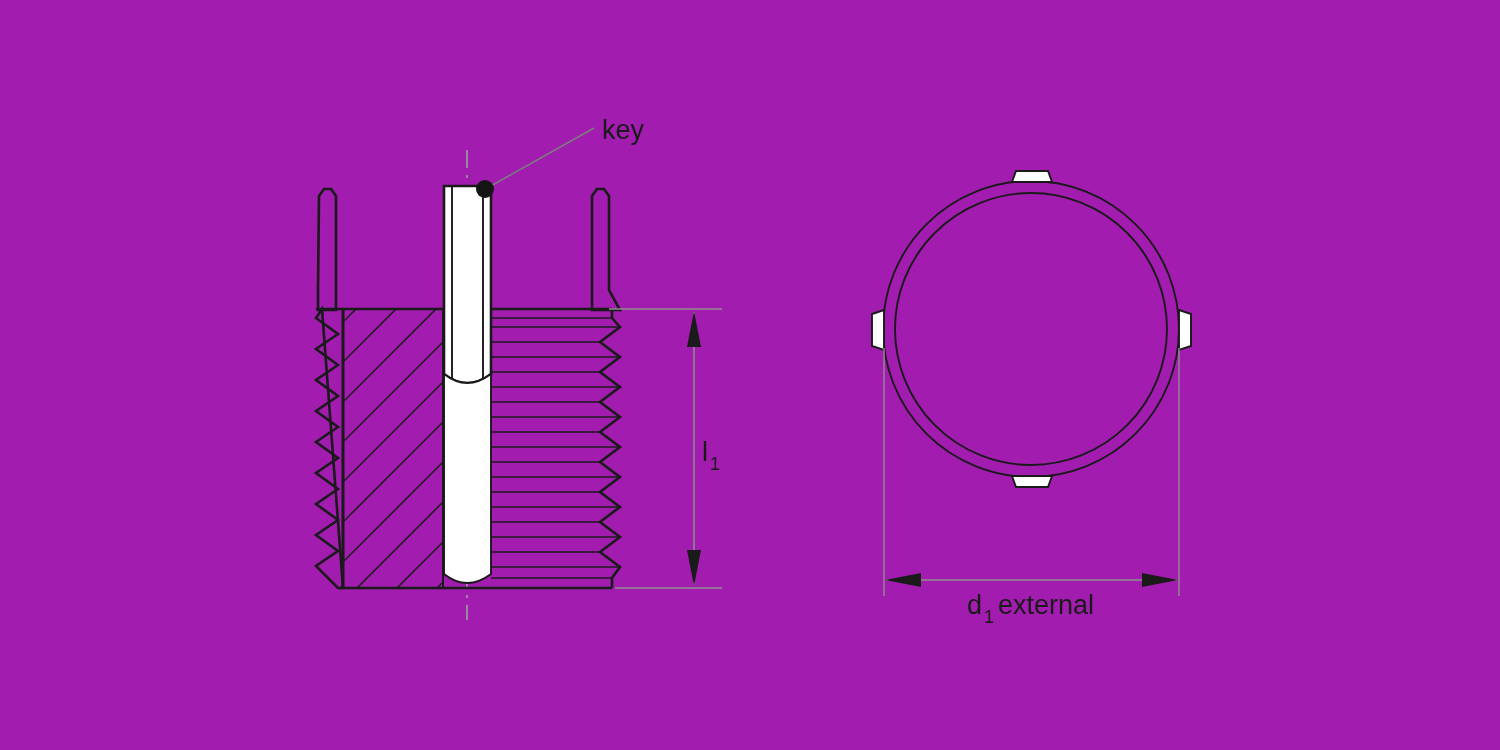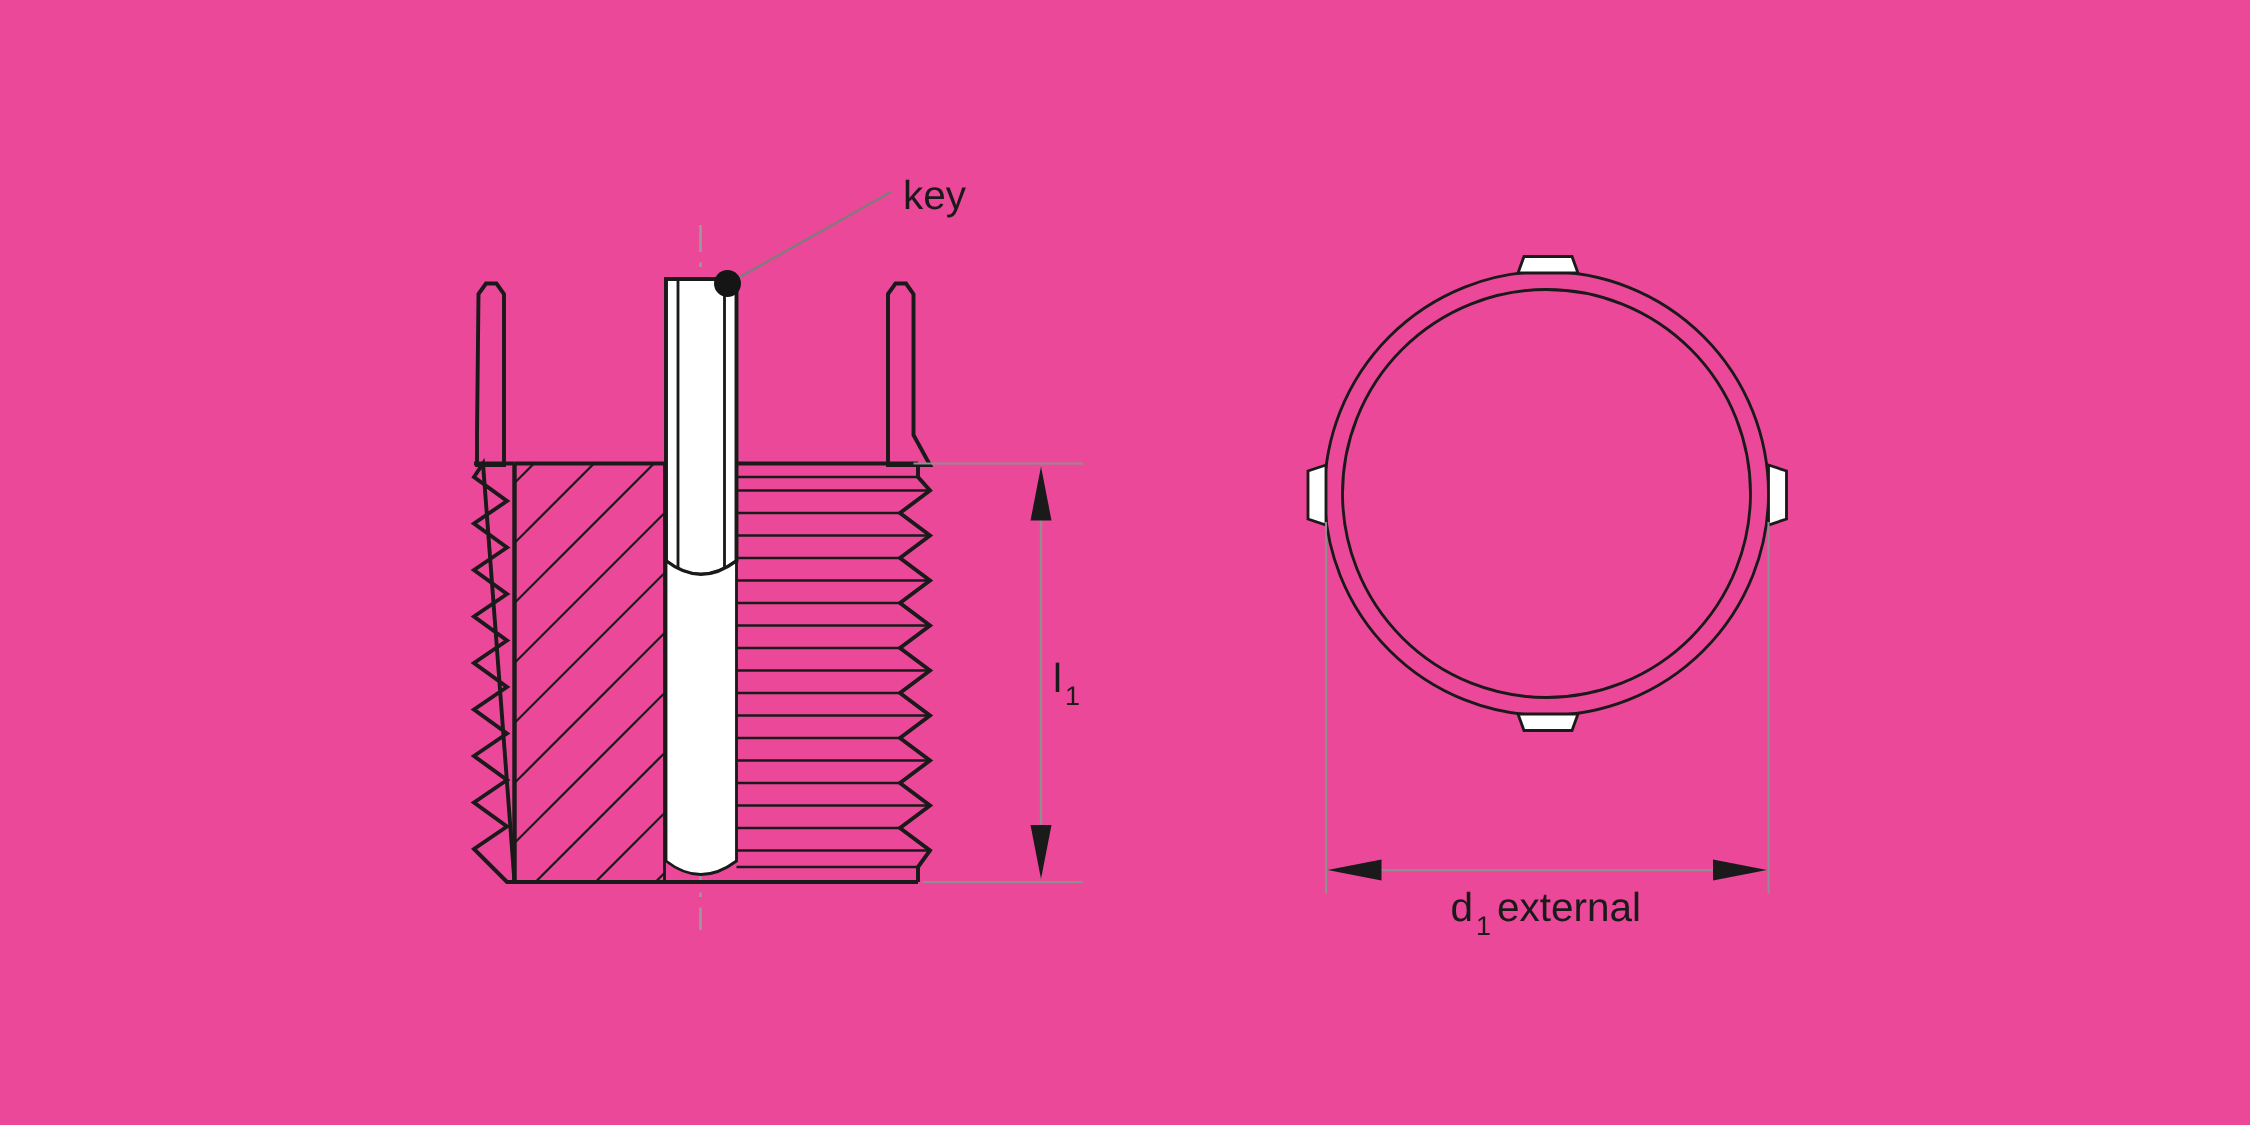--- a/index.html
+++ b/index.html
@@ -10,21 +10,21 @@
   body {
     width: 1500px;
     height: 750px;
     font-family: "Liberation Sans", sans-serif;
     overflow: hidden;
   }
   #drawing-root {
     position: relative;
     width: 1500px;
     height: 750px;
-    background: #ec4899;
+    background: #a21caf;
   }
   svg.sheet {
     position: absolute;
     top: 0;
     left: 0;
     width: 1500px;
     height: 750px;
     display: block;
   }
   .outline {

